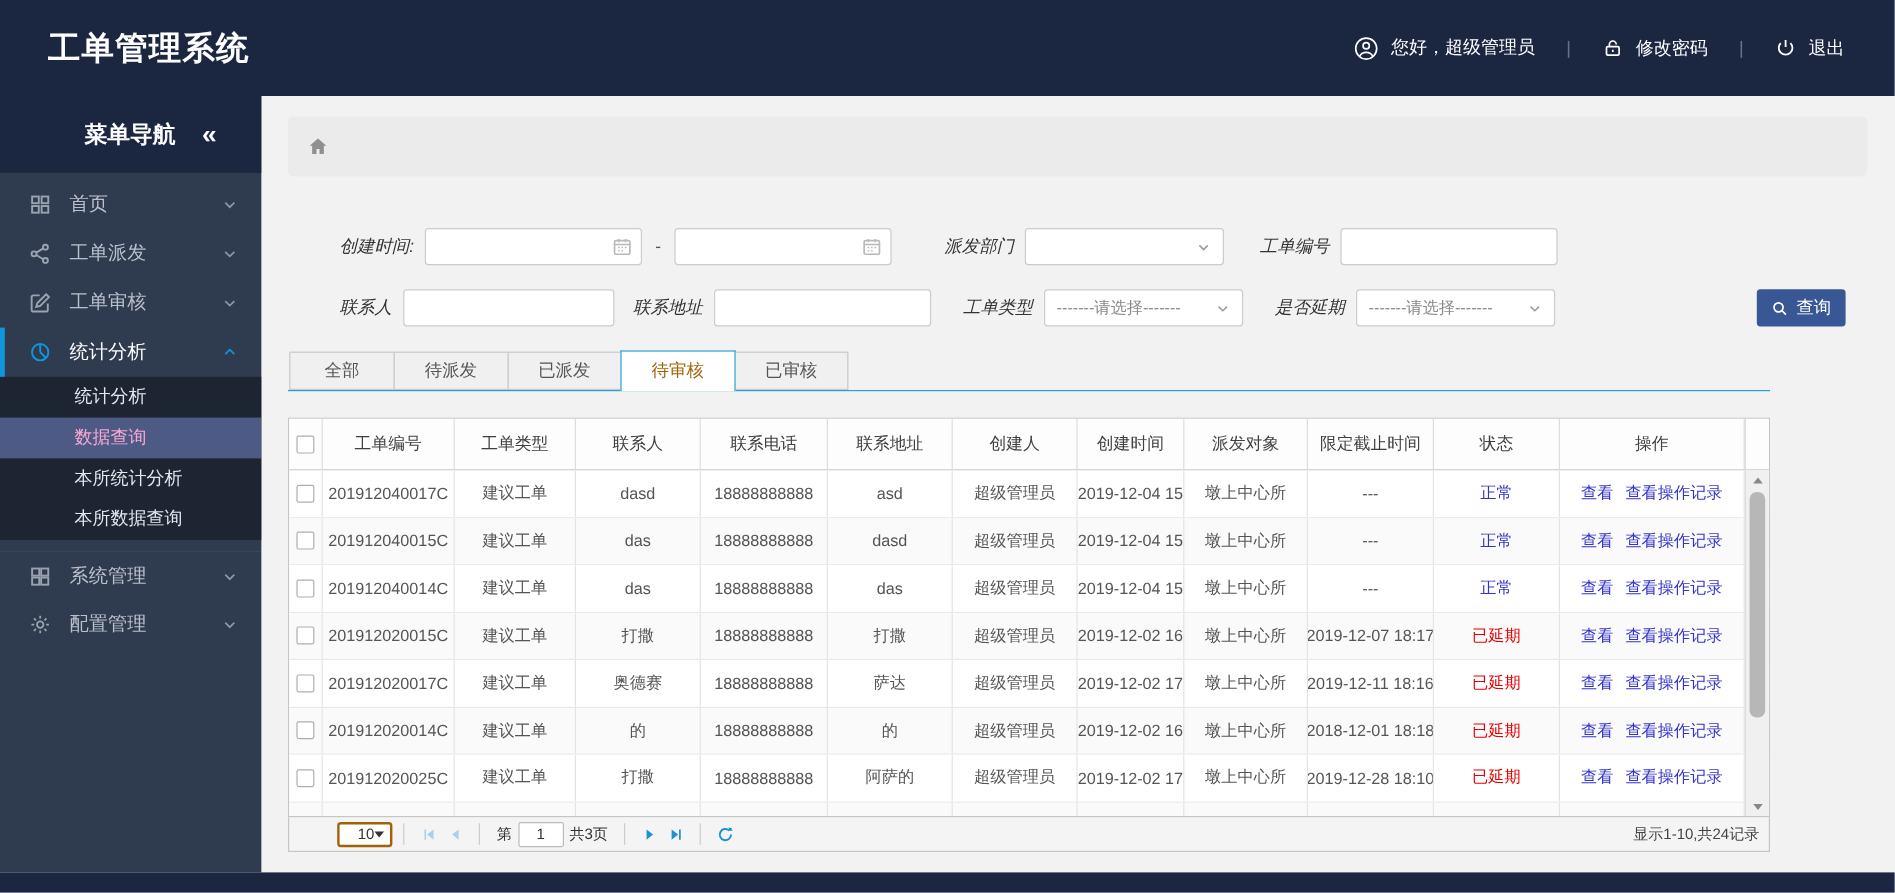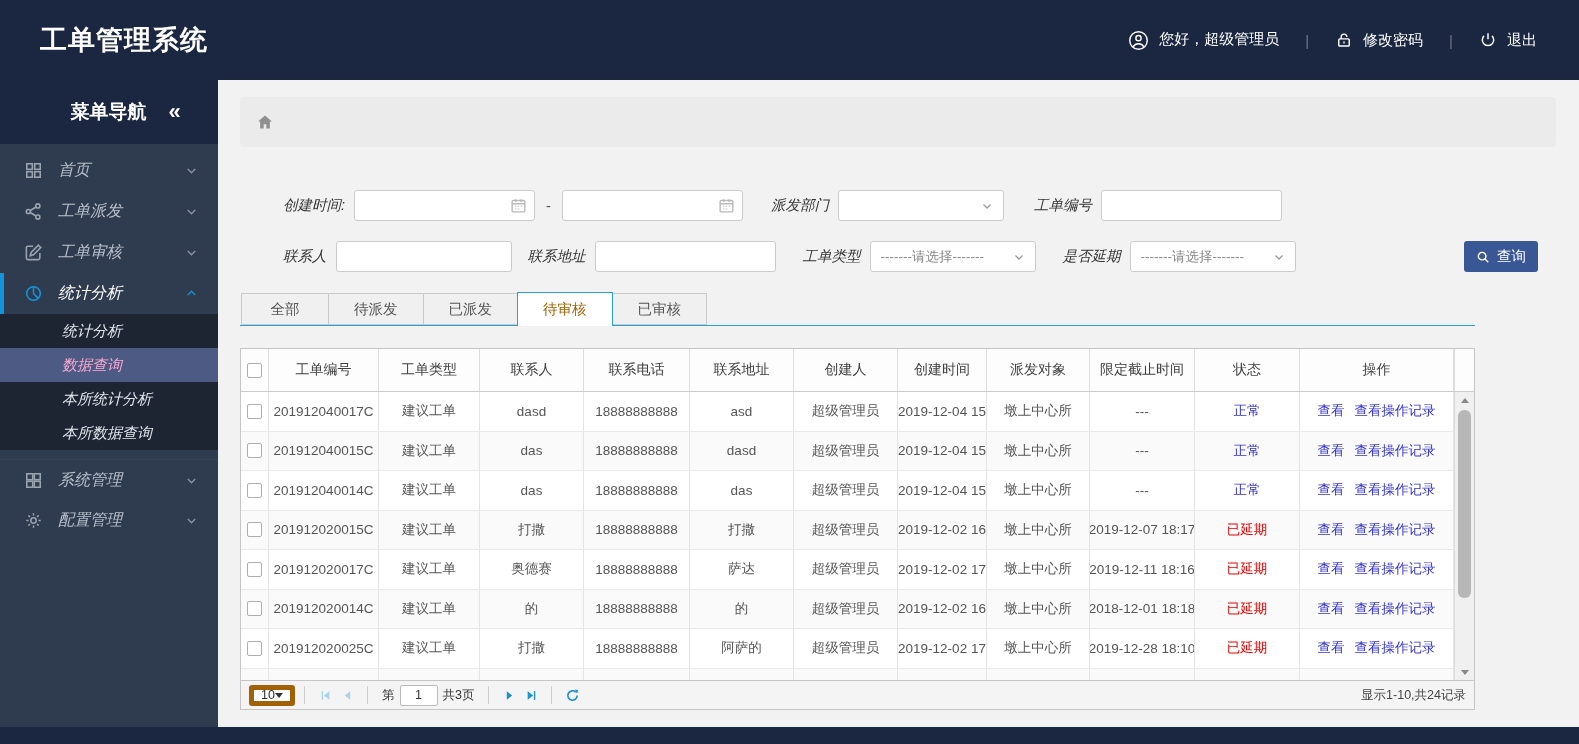--- a/index.html
+++ b/index.html
@@ -14,21 +14,21 @@
   .topbar-right { display:flex; align-items:center; color:#fff; font-size:15px; }
   .tb-item { display:flex; align-items:flex-start; gap:10px; cursor:pointer; }
   .tb-sep { color:rgba(255,255,255,0.35); margin:0 26px; font-size:15px; }
   .tb-icon svg { display:block; }
 
   
   .sidebar { position:absolute; left:0; top:80px; width:218px; height:647px; background:#2f3b4e; }
   .nav-title { height:64px; background:#1b2740; color:#fff; font-size:19px; font-weight:bold;
                display:flex; align-items:center; justify-content:center; gap:22px;padding-left:31px; }
   .collapse-glyph { font-size:22px; font-weight:bold; letter-spacing:-2px; cursor:pointer; }
-  .menu { margin-top:6px;font-style:italic; }
+  .menu { margin-top:6px; }
   .menu-item { height:41px; display:flex; align-items:center; padding-left:24px; cursor:pointer;
                color:#b9c0cb; position:relative; }
   .menu-item .mi-icon { width:19px; height:19px; margin-right:15px; color:#9aa3b0; }
   .menu-item .mi-icon svg { width:19px; height:19px; display:block; }
   .menu-item .mi-label { font-size:16px; flex:1; }
   .menu-item .mi-chev { margin-right:20px; color:#8d96a5; }
   .menu-item .mi-chev svg { width:13px; height:13px; display:block; }
   .menu-item.active { border-left:4px solid #1296db; padding-left:20px; color:#fff; }
   .menu-item.active .mi-icon { color:#1296db; }
   .menu-item.active .mi-chev { color:#1296db; transform:rotate(180deg); }
@@ -53,21 +53,21 @@
   .f-label { white-space:nowrap; margin-right:9px;font-style:italic; }
   .txt-input, .date-input, .sel { height:31px; background:#fff; border:1px solid #ccc; border-radius:3px; position:relative; }
   .date-input { width:181px; }
   .date-input .cal { position:absolute; right:7px; top:6px; color:#b9b9b9; }
   .date-input .cal svg { width:17px; height:17px; display:block; }
   .range-dash { margin:0 11px; color:#555; }
   .sel { display:flex; align-items:center; justify-content:space-between; padding:0 10px; color:#8a8a8a; font-size:13.5px; cursor:pointer; }
   .sel .chev { color:#9a9a9a; }
   .sel .chev svg { width:12px; height:12px; display:block; }
   .w165 { width:166px; } .w180 { width:181px; } .w175 { width:176px; }
-  .ml42 { margin-left:28px; } .ml30 { margin-left:30px; } .ml16 { margin-left:16px; } .ml27 { margin-left:27px; }
+  .ml42 { margin-left:44px; } .ml30 { margin-left:30px; } .ml16 { margin-left:16px; } .ml27 { margin-left:27px; }
   .query-btn { margin-left:auto; margin-right:18px; width:74px; height:31px; background:#3a5795; color:#fff;
                border:none; border-radius:3px; font-size:14.5px; display:flex; align-items:center;
                justify-content:center; gap:7px; cursor:pointer; font-family:inherit; }
   .query-btn svg { width:14px; height:14px; display:block; }
 
   
   .tabs { margin-top:19px; width:1235px; display:flex; align-items:flex-end; border-bottom:1px solid #2aa0d8; padding-left:1px; }
   .tab { height:32px; line-height:31px; padding:0 25px; background:#f0f0f0; border:1px solid #c9c9c9;
          font-size:14.5px; color:#555; cursor:pointer; margin-right:-1px; text-align:center; min-width:88px; }
   .tab.active { height:34px; line-height:33px; background:#fff; border:1px solid #2aa0d8; border-bottom:none;
@@ -93,22 +93,22 @@
   .vs-arrow { position:absolute; left:0; width:19px; height:16px; display:flex; align-items:center; justify-content:center; }
   .vs-arrow.up { top:0; } .vs-arrow.down { bottom:0; }
   .vs-arrow span { width:0; height:0; border-left:4px solid transparent; border-right:4px solid transparent; }
   .vs-arrow.up span { border-bottom:5px solid #888; }
   .vs-arrow.down span { border-top:5px solid #888; }
   .vs-thumb { position:absolute; left:3px; top:18px; width:13px; height:188px; background:#b7b7b7; border-radius:6px; }
 
   
   .pager { width:1235px; height:29px; background:#f4f4f4; border:1px solid #c5c5c5; border-top:none;
            display:flex; align-items:center; padding:0 8px; font-size:12.5px; color:#333; }
-  .ps-select { width:46px; height:21px; background:#fff; border:5px solid #a16207; border-radius:3px;
-               display:flex; align-items:center; justify-content:center; padding:0 5px; cursor:pointer; }
+  .ps-select { width:46px; height:21px; background:#fff; border:2px solid #a16207; border-radius:3px;
+               display:flex; align-items:center; justify-content:flex-end; padding:0 5px; cursor:pointer;margin-left:32px; }
   .ps-select .chev { width:0; height:0; border-left:4px solid transparent; border-right:4px solid transparent; border-top:5px solid #333; }
   .vsep { width:1px; height:18px; background:#ccc; margin:0 9px; }
   .pg-btn { display:flex; align-items:center; justify-content:center; width:22px; height:22px; cursor:pointer; }
   .pg-btn svg { display:block; }
   .page-label { margin:0 5px; }
   .page-input { width:38px; height:21px; border:1px solid #bbb; border-radius:2px; text-align:center;
                 font-size:12.5px; font-family:inherit; background:#fff; color:#333; }
   .pager-summary { margin-left:auto; color:#444; }
 </style>
 </head>

